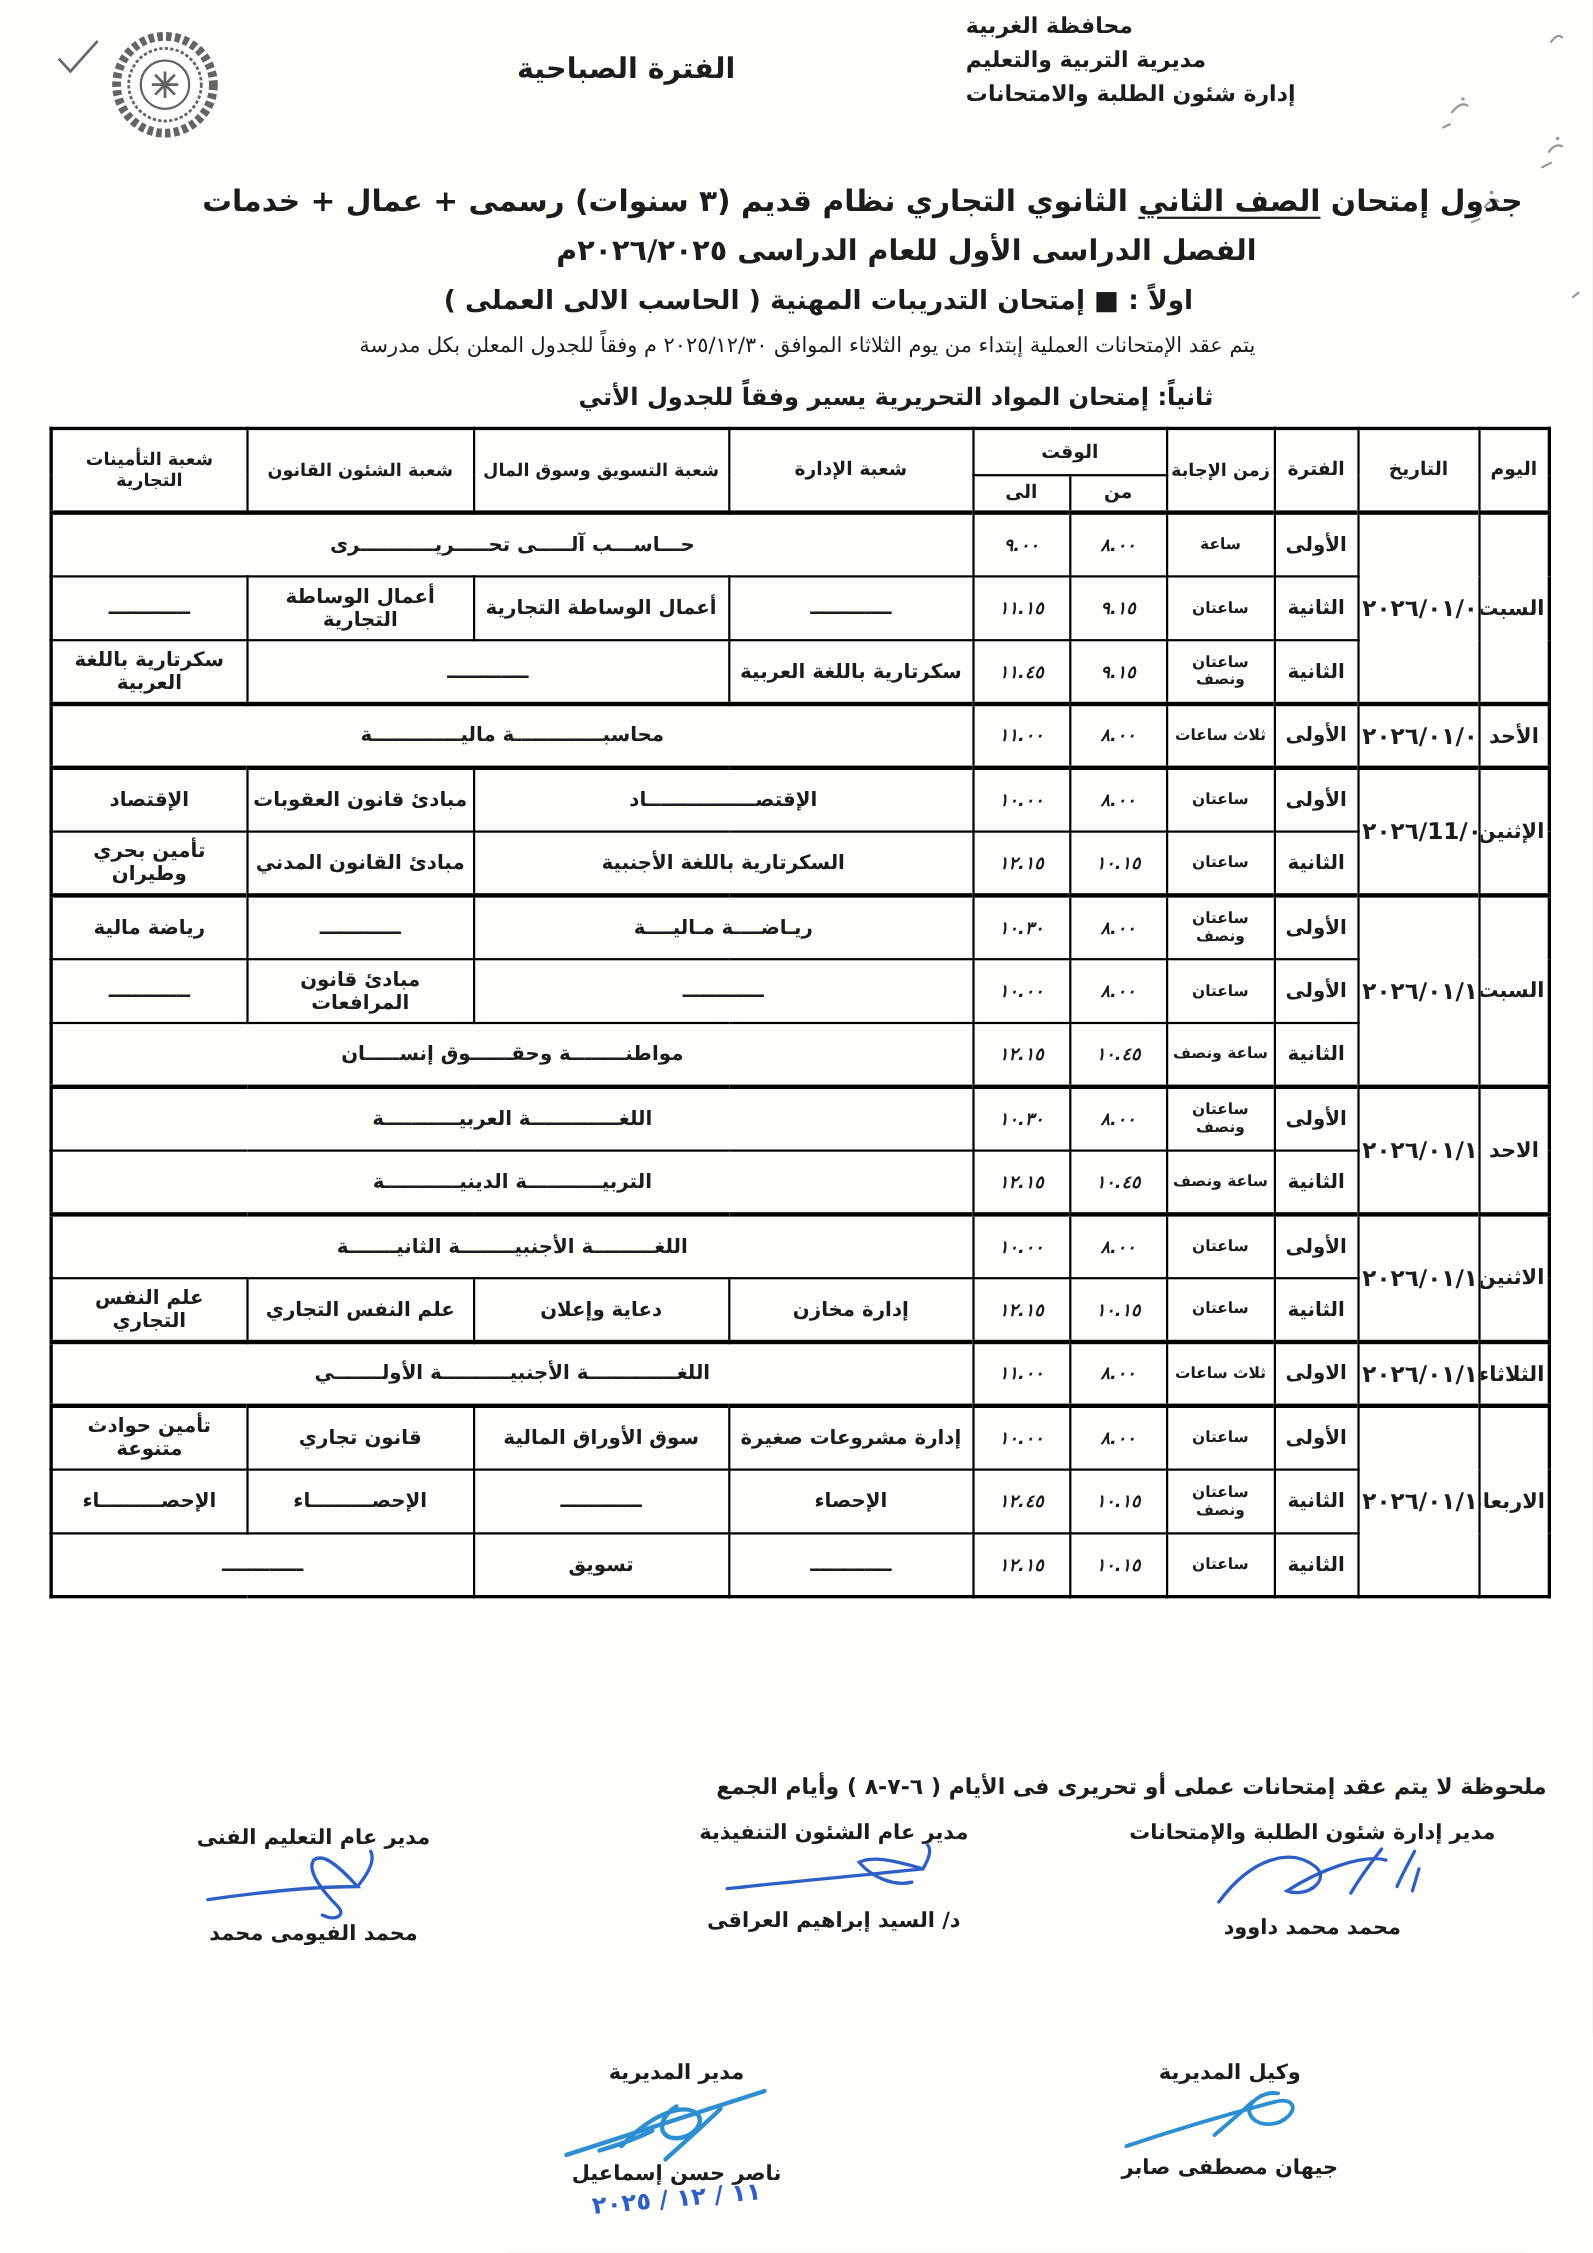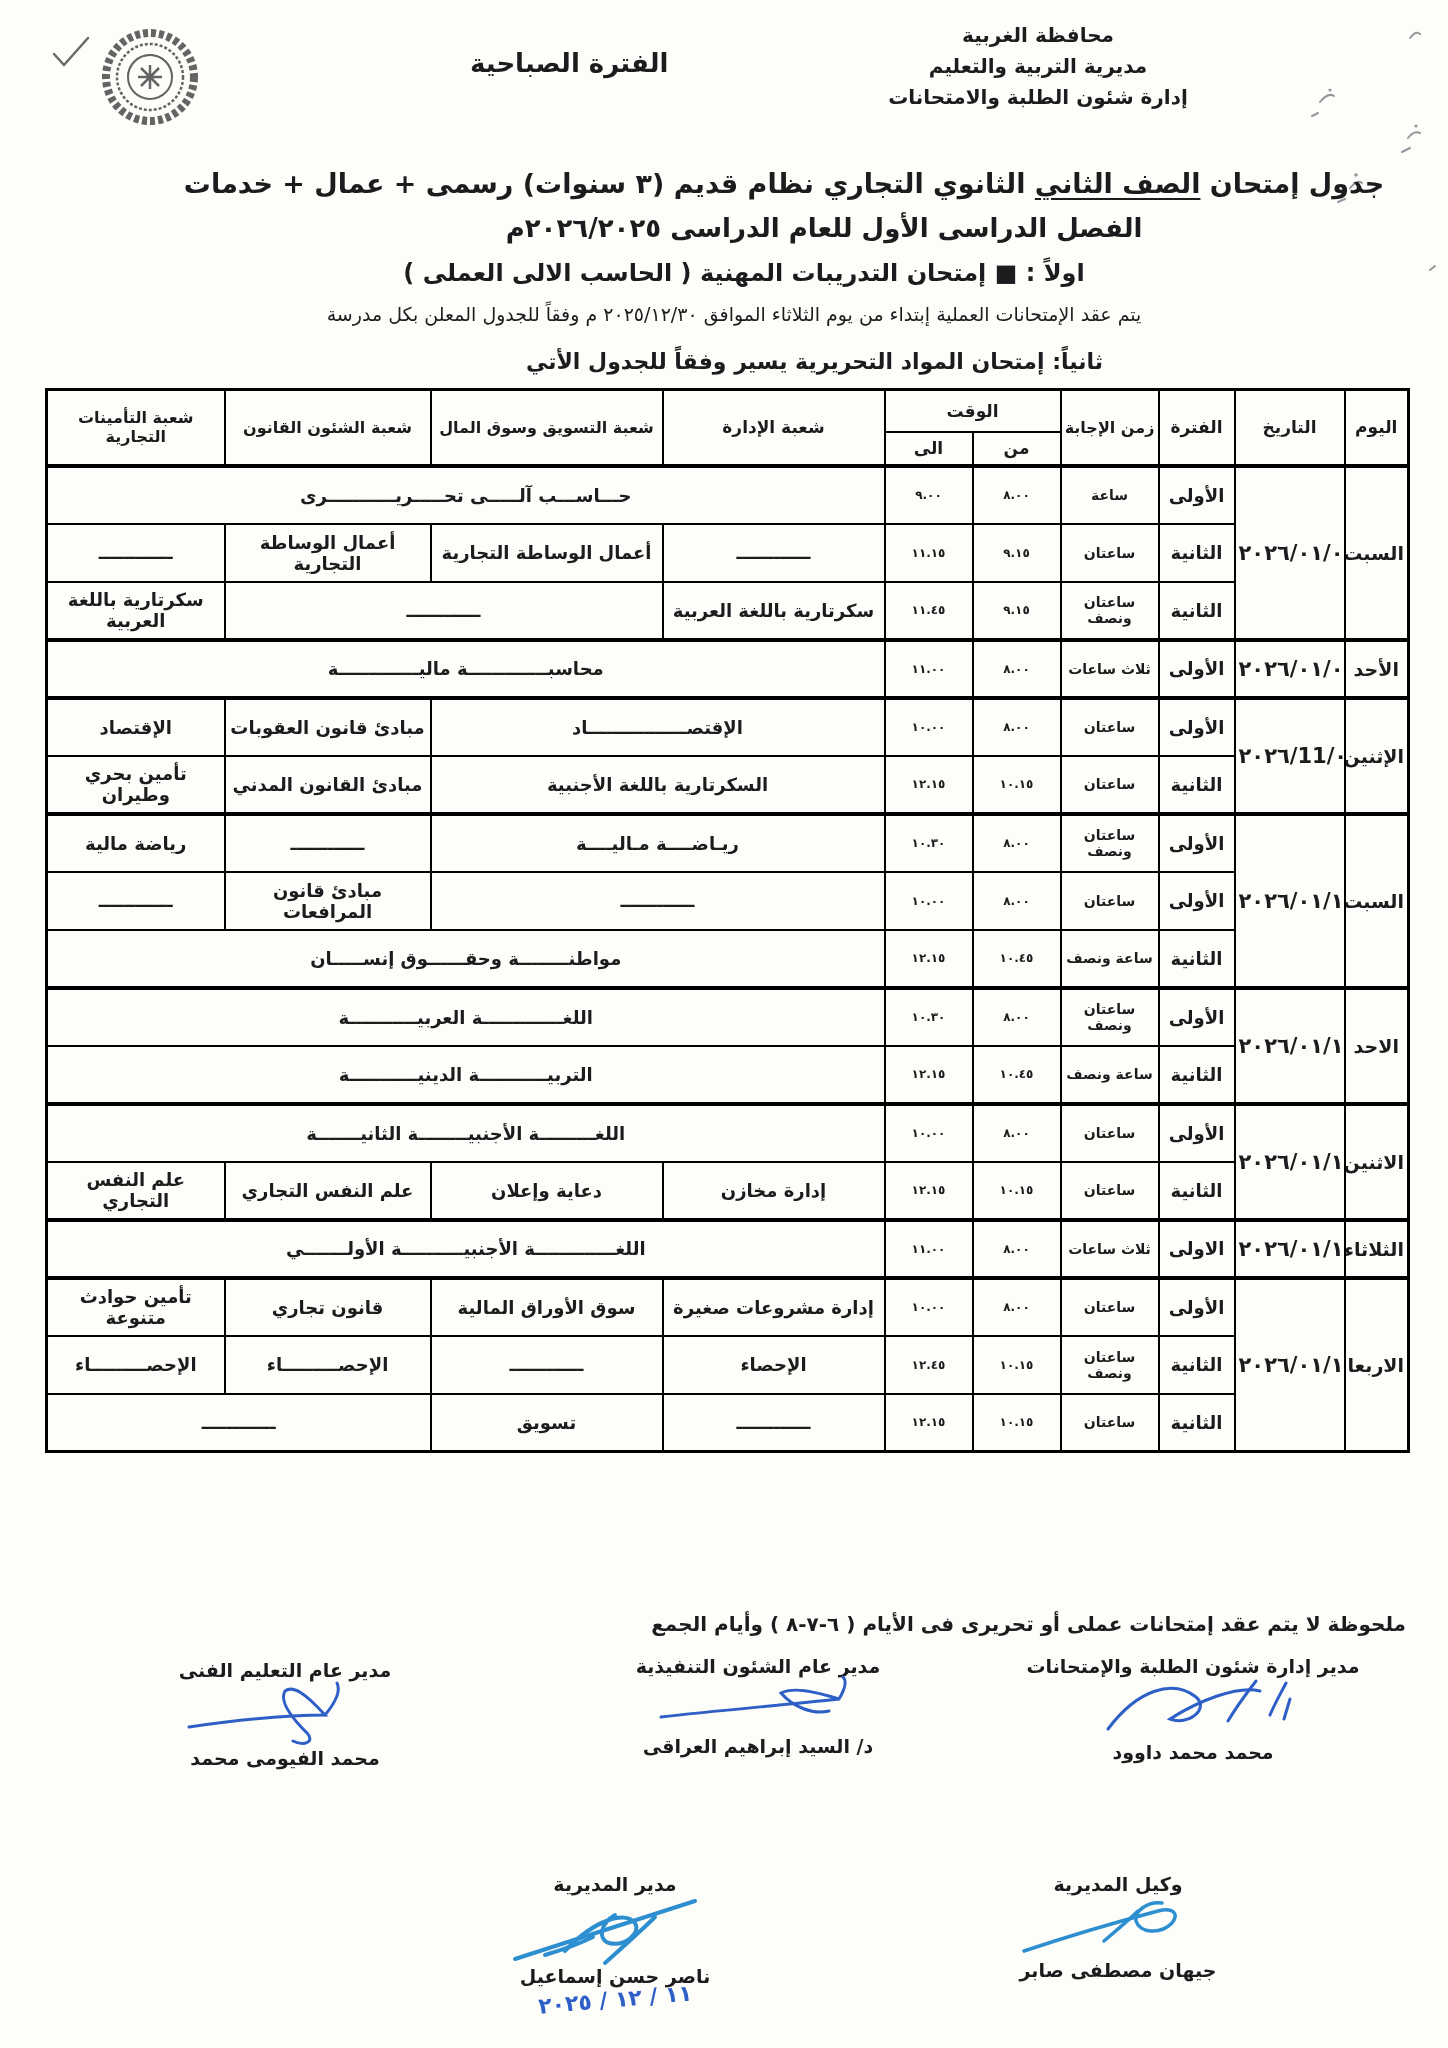--- a/index.html
+++ b/index.html
@@ -3,21 +3,21 @@
 <meta charset="utf-8">
 <style>
   * { margin:0; padding:0; box-sizing:border-box; }
   html,body { background:#e8e8e4; }
   .page{
     position:relative; width:1448px; height:2048px; margin:0 auto;
     background:#fdfdfa; color:#1c1c1e; overflow:hidden;
     font-family:"DejaVu Sans", sans-serif;
   }
   
-  .org-block{ position:absolute; top:20px; right:250px; width:320px; text-align:center; }
+  .org-block{ position:absolute; top:8px; right:250px; width:320px; text-align:left; }
   .org-line{ font-size:20px; font-weight:bold; line-height:1.55; white-space:nowrap; }
   .period-title{ position:absolute; top:48px; left:470px; font-size:26px; font-weight:bold; }
   .stamp{ position:absolute; top:28px; left:100px; width:100px; height:98px; opacity:.85; }
   .checkmark{ position:absolute; top:34px; left:48px; width:44px; height:36px; }
   .ink-specks{ position:absolute; top:20px; left:1290px; width:150px; height:300px; pointer-events:none; }
   
   .titles{ position:absolute; top:168px; right:0; left:0; text-align:center; }
   .t1{ font-size:27px; font-weight:bold; transform:translateX(60px); }
   .t1 .u{ text-decoration:underline; text-underline-offset:5px; }
   .t2{ font-size:26px; font-weight:bold; margin-top:14px; transform:translateX(100px); }
@@ -35,21 +35,21 @@
     font-weight:bold; padding:2px 3px; overflow:hidden;
   }
   tr.g-start td{ border-top:4px solid #000; }
   th{ font-size:17px; }
   th.small{ font-size:16px; }
   td{ height:58px; }
   .c-day{ font-size:19px; }
   .c-date{ font-size:21px; letter-spacing:0;margin-left:48px; }
   .c-period{ font-size:18px; }
   .c-dur{ font-size:14px; }
-  .c-time{ font-size:12px; }
+  .c-time{ font-size:16px;font-style:italic; }
   .c-subj{ font-size:18px; }
   .hdr-top th{ height:42px; }
   .hdr-bot th{ height:34px; }
   
   .note{
     position:absolute; top:1612px; right:42px; font-size:20px; font-weight:bold;
   }
   
   .sigs{ position:absolute; top:1655px; right:0; left:0; height:380px; }
   .sig-block{ position:absolute; text-align:center; }

